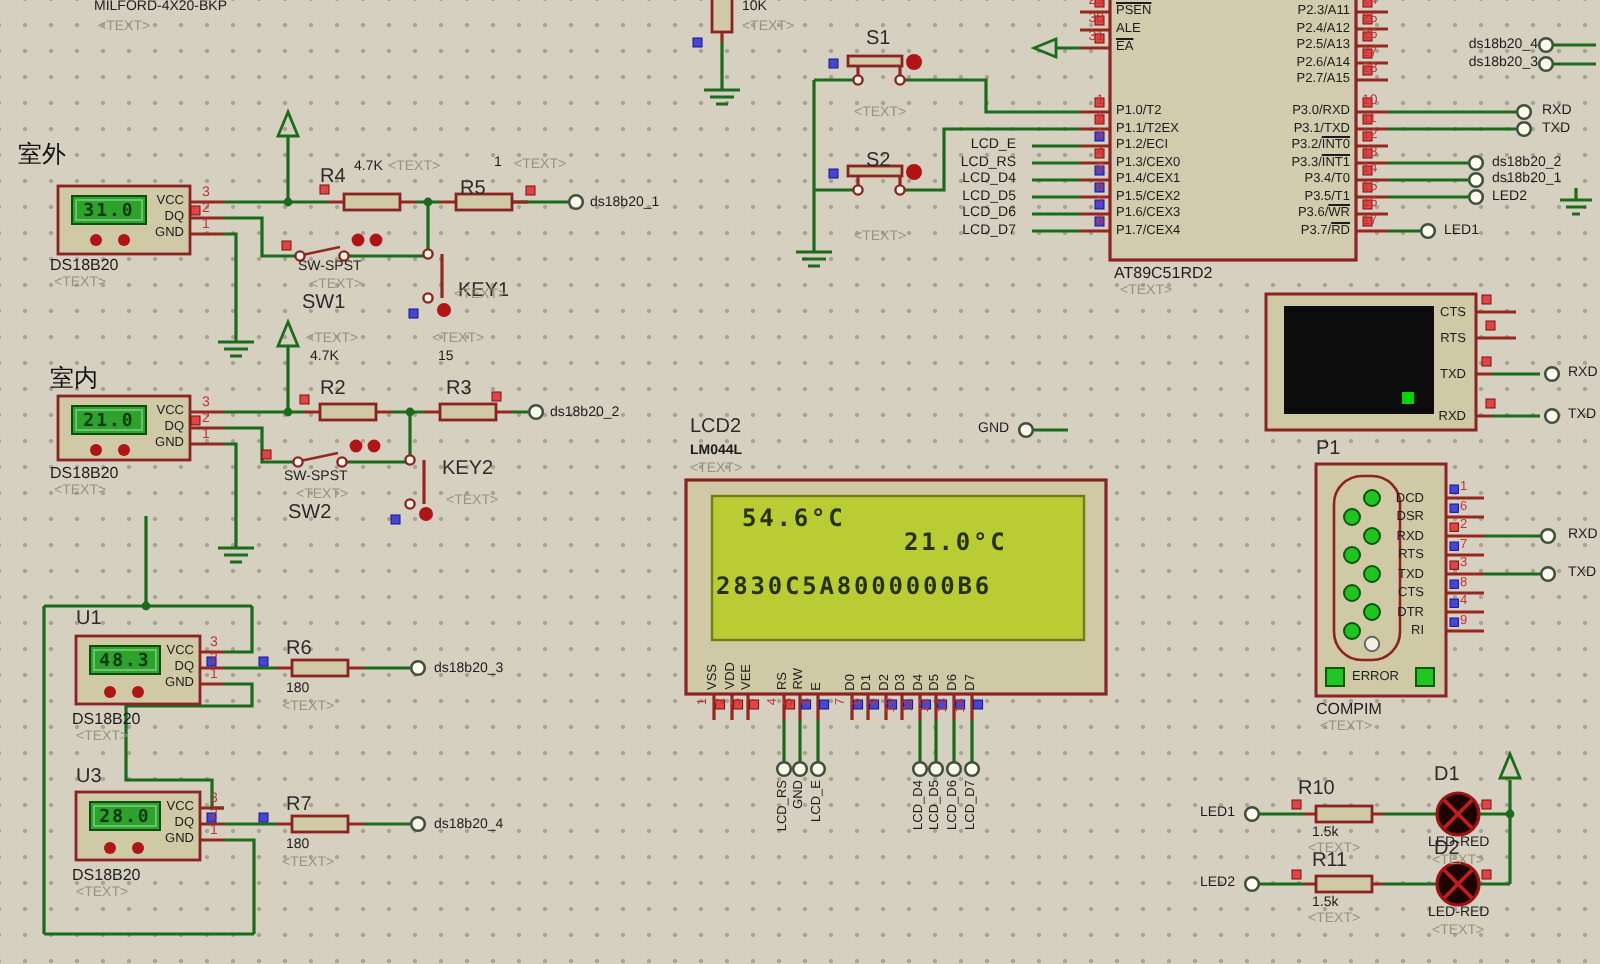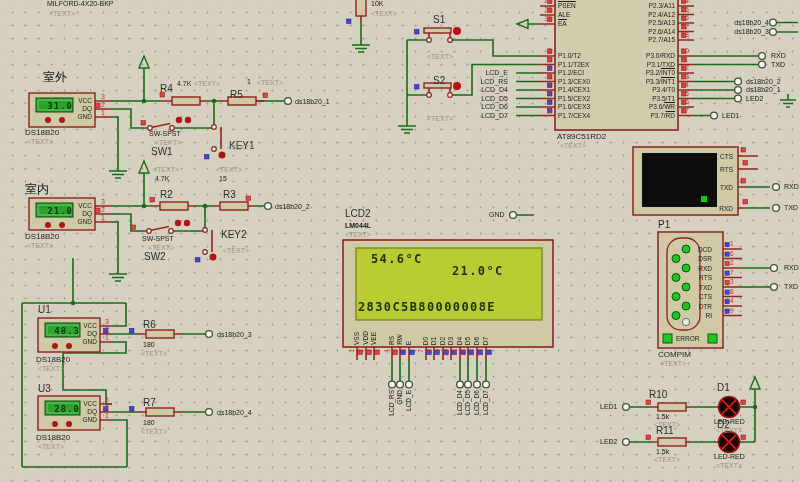--- a/index.html
+++ b/index.html
@@ -13,21 +13,21 @@
   .s8{font-size:8px;}
   .ref{font-size:10px;color:#2b2b2b;}
   .cn{font-size:12px;color:#111;}
   .tt{color:#97917e;}
   .rd{color:#c03434;}
   .pn{font-size:6.5px;}
   .ra{text-align:right;}
   .rot{writing-mode:vertical-rl;transform:rotate(180deg);}
   .ov{text-decoration:overline;}
   .lcdtxt{position:absolute;font:bold 12px "DejaVu Sans Mono",monospace;color:#243107;letter-spacing:1.4px;}
-  .sdisp{position:absolute;font:bold 9px "DejaVu Sans Mono",monospace;color:#07380c;text-align:right;letter-spacing:1px;}
+  .sdisp{position:absolute;font:bold 9px "DejaVu Sans Mono",monospace;color:#07380c;text-align:center;letter-spacing:1px;}
 </style>
 </head>
 <body>
 
 <div id="stage">
 
 <svg width="800" height="482" viewBox="0 0 800 482">
 
   <g stroke="#1a6b1a" stroke-width="1.6" fill="none">
     <path d="M112 101 H164 M144 101 V68 M208 101 H220 M256 101 H284 M214 101 V125"></path>
@@ -364,21 +364,21 @@
 
 <div class="lb" style="left:771px;top:52px">RXD</div>
 <div class="lb" style="left:771px;top:60.5px">TXD</div>
 <div class="lb" style="left:746px;top:77.5px">ds18b20_2</div>
 <div class="lb" style="left:746px;top:86px">ds18b20_1</div>
 <div class="lb" style="left:746px;top:94.5px">LED2</div>
 <div class="lb" style="left:722px;top:111.5px">LED1</div>
 <div class="lb ra" style="left:711px;top:18.5px;width:58px">ds18b20_4</div>
 <div class="lb ra" style="left:711px;top:28px;width:58px">ds18b20_3</div>
 
-<div class="lb cn" style="left:43px;top:71px">室外</div>
+<div class="lb cn" style="left:9px;top:71px">室外</div>
 <div class="sdisp" style="left:36px;top:101px;width:37px">31.0</div>
 <div class="lb pn ra" style="left:64px;top:97px;width:28px">VCC</div>
 <div class="lb pn ra" style="left:64px;top:105px;width:28px">DQ</div>
 <div class="lb pn ra" style="left:64px;top:113px;width:28px">GND</div>
 <div class="lb rd" style="left:101px;top:92.5px">3</div>
 <div class="lb rd" style="left:101px;top:100.5px">2</div>
 <div class="lb rd" style="left:101px;top:108.5px">1</div>
 <div class="lb s8" style="left:25px;top:128px">DS18B20</div>
 <div class="lb tt" style="left:27px;top:137.5px">&lt;TEXT&gt;</div>
 
@@ -455,21 +455,21 @@
 <div class="lb" style="left:275px;top:202.5px">ds18b20_2</div>
 <div class="lb" style="left:217px;top:330.5px">ds18b20_3</div>
 <div class="lb" style="left:217px;top:408.5px">ds18b20_4</div>
 
 <div class="lb ref" style="left:345px;top:208px">LCD2</div>
 <div class="lb" style="left:345px;top:222px;font-weight:bold">LM044L</div>
 <div class="lb tt" style="left:345px;top:231px">&lt;TEXT&gt;</div>
 <div class="lb" style="left:489px;top:211px">GND</div>
 <div class="lcdtxt" style="left:371px;top:252px">54.6°C</div>
 <div class="lcdtxt" style="left:452px;top:264px">21.0°C</div>
-<div class="lcdtxt" style="left:358px;top:300px">2830C5B80000008E</div>
+<div class="lcdtxt" style="left:358px;top:286px">2830C5A8000000B6</div>
 
 <div class="lb pn rot" style="left:353px;bottom:137px">VSS</div>
 <div class="lb pn rot" style="left:362px;bottom:137px">VDD</div>
 <div class="lb pn rot" style="left:370px;bottom:137px">VEE</div>
 <div class="lb pn rot" style="left:388px;bottom:137px">RS</div>
 <div class="lb pn rot" style="left:396px;bottom:137px">RW</div>
 <div class="lb pn rot" style="left:405px;bottom:137px">E</div>
 <div class="lb pn rot" style="left:422px;bottom:137px">D0</div>
 <div class="lb pn rot" style="left:430px;bottom:137px">D1</div>
 <div class="lb pn rot" style="left:439px;bottom:137px">D2</div>

